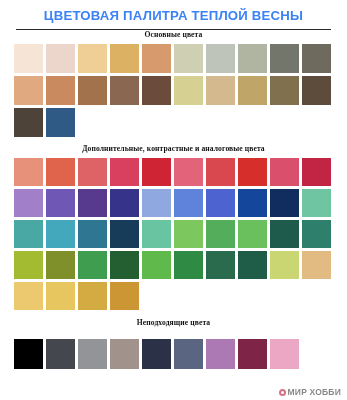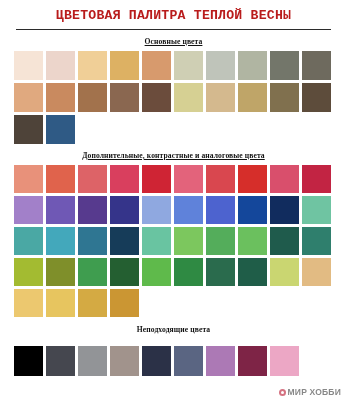--- a/index.html
+++ b/index.html
@@ -23,40 +23,40 @@
     padding: 0 14px;
   }
   .title-wrap {
     padding-top: 9px;
     text-align: center;
   }
   .main-title {
     font-size: 13.2px;
     font-weight: bold;
     letter-spacing: 0.2px;
-    color: #b91c1c;
+    color: #3b82f6;
     line-height: 1.1;
     white-space: nowrap;
-    font-family: Liberation Mono, monospace;
+    font-family: Liberation Sans, sans-serif;
   }
   .title-rule {
     height: 1px;
     background: #2b2b2b;
     margin: 5px 2px 0 2px;
   }
   .section-head {
     text-align: center;
     font-size: 7.6px;
     font-weight: bold;
     color: #111111;
     letter-spacing: 0.1px;
     white-space: nowrap;
   }
-  .sec1-head { margin-top: 7px; margin-bottom: 5px; text-decoration: underline; }
-  .sec2-head { margin-top: 7px; margin-bottom: 5px; text-decoration: underline; }
+  .sec1-head { margin-bottom: 5px; }
+  .sec2-head { margin-top: 7px; margin-bottom: 5px; }
   .sec3-head { margin-top: 8px; margin-bottom: 12px; }
 
   .swatch-row {
     display: flex;
     gap: 3px;
     margin-bottom: 3px;
   }
   .swatch {
     width: 29px;
     height: 29px;

